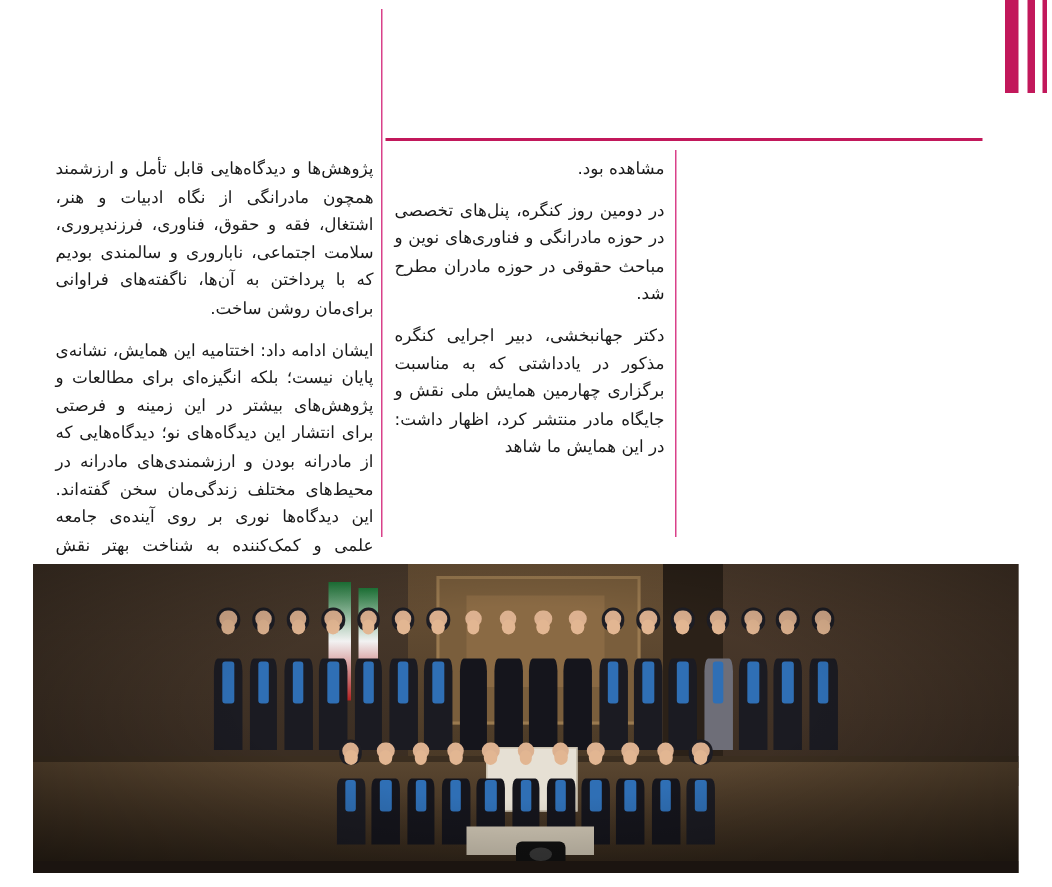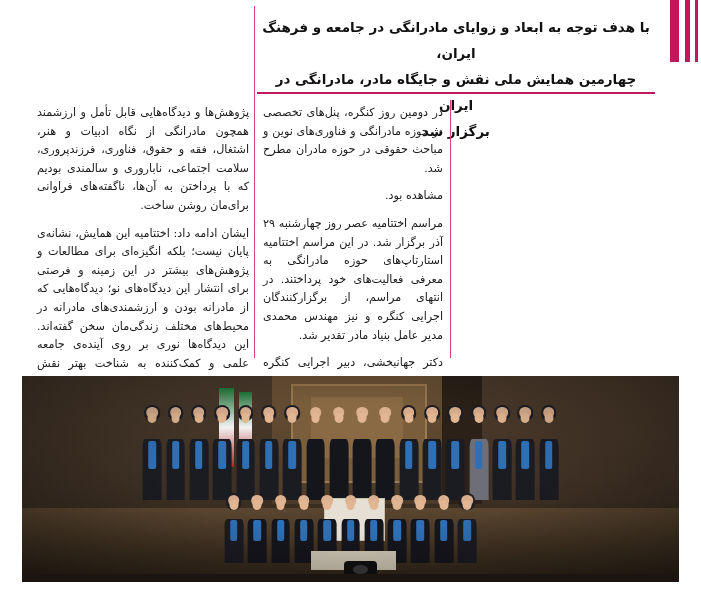--- a/index.html
+++ b/index.html
@@ -185,39 +185,33 @@
 <body>
 
 <div class="page">
 
   <div class="edge-bars">
     <div class="bar bar-a"></div>
     <div class="bar bar-b"></div>
     <div class="bar bar-c"></div>
   </div>
 
-  <div class="headline">
-    <div class="l1">با هدف توجه به ابعاد و زوایای مادرانگی در جامعه و فرهنگ ایران،</div>
-    <div class="l2">چهارمین همایش ملی نقش و جایگاه مادر، مادرانگی در ایران</div>
-    <div class="l3">برگزار شد</div>
-  </div>
   <div class="headline-rule"></div>
 
   <div class="vrule vrule-1"></div>
   <div class="vrule vrule-2"></div>
 
   <div class="col col-right">
     <p>پژوهش‌ها و دیدگاه‌هایی قابل تأمل و ارزشمند همچون مادرانگی از نگاه ادبیات و هنر، اشتغال، فقه و حقوق، فناوری، فرزندپروری، سلامت اجتماعی، ناباروری و سالمندی بودیم که با پرداختن به آن‌ها، ناگفته‌های فراوانی برای‌مان روشن ساخت.</p>
     <p>ایشان ادامه داد: اختتامیه این همایش، نشانه‌ی پایان نیست؛ بلکه انگیزه‌ای برای مطالعات و پژوهش‌های بیشتر در این زمینه و فرصتی برای انتشار این دیدگاه‌های نو؛ دیدگاه‌هایی که از مادرانه بودن و ارزشمندی‌های مادرانه در محیط‌های مختلف زندگی‌مان سخن گفته‌اند. این دیدگاه‌ها نوری بر روی آینده‌ی جامعه علمی و کمک‌کننده به شناخت بهتر نقش مادران است. این همایش، چشم‌اندازی نوین برای تبادل ایده، همکاری‌های بین‌رشته‌ای و ارتقاء دانش در حوزه مادرانگی و نقش آن در فرهنگ و جامعه است.</p>
   </div>
 
   <div class="col col-mid">
+    <p>مشاهده بود.</p>
     <p>در دومین روز کنگره، پنل‌های تخصصی در حوزه مادرانگی و فناوری‌های نوین و مباحث حقوقی در حوزه مادران مطرح شد.</p>
-    <p>مشاهده بود.</p>
-    <p>مراسم اختتامیه عصر روز چهارشنبه ۲۹ آذر برگزار شد. در این مراسم اختتامیه استارتاپ‌های حوزه مادرانگی به معرفی فعالیت‌های خود پرداختند. در انتهای مراسم، از برگزارکنندگان اجرایی کنگره و نیز مهندس محمدی مدیر عامل بنیاد مادر تقدیر شد.</p>
     <p>دکتر جهانبخشی، دبیر اجرایی کنگره مذکور در یادداشتی که به مناسبت برگزاری چهارمین همایش ملی نقش و جایگاه مادر منتشر کرد، اظهار داشت: در این همایش ما شاهد</p>
   </div>
 
   <div class="col col-left">
   </div>
 
   <div class="photo-wrap">
     <div class="photo">
       <div class="ph-wallL"></div>
       <div class="ph-wallR"></div>

